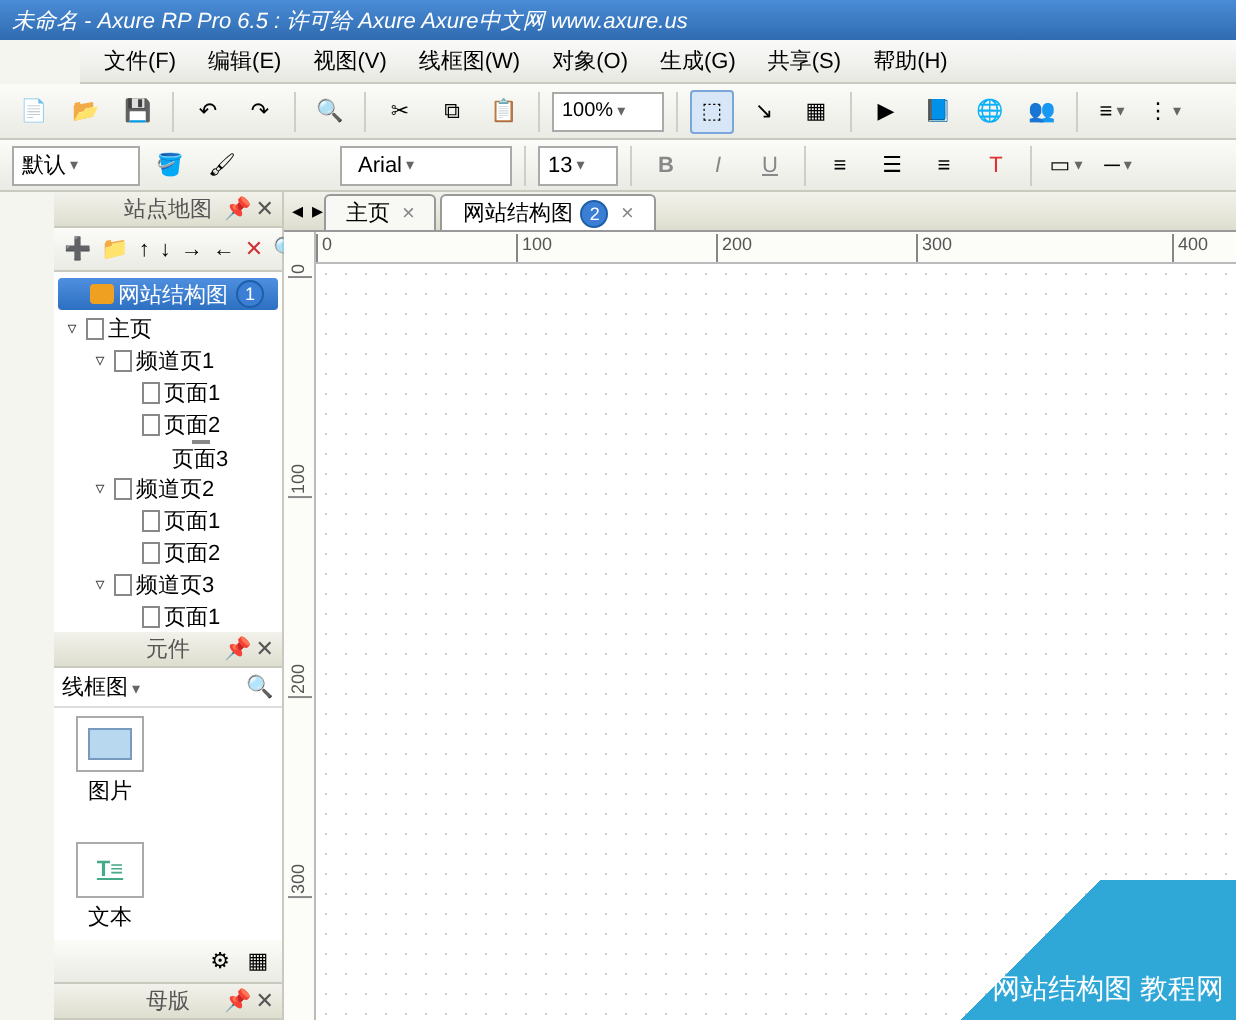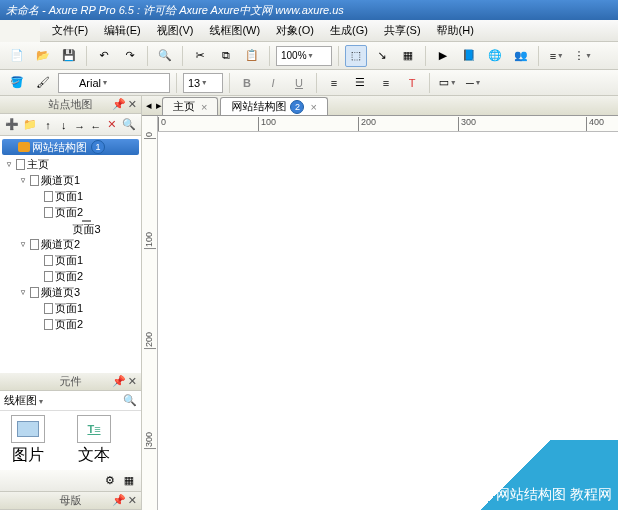--- a/index.html
+++ b/index.html
@@ -5,41 +5,41 @@
 * { margin: 0; padding: 0; box-sizing: border-box; font-family: "Microsoft YaHei", Arial, sans-serif; }
 body { width: 618px; height: 510px; overflow: hidden; background: #f5f5f0; font-size: 11px; position: relative; }
 .titlebar { height: 20px; background: linear-gradient(#4a8cd6,#2f6bb0); color: #fff; font-size: 11px; padding: 3px 6px; display: flex; align-items: center; font-style: italic; }
 .menubar { height: 22px; background: linear-gradient(#fafafa,#e8e8e2); display: flex; padding: 0 4px; border-bottom: 1px solid #c9c9c0; margin-left: 40px; }
 .menubar span { padding: 3px 8px; cursor: pointer; }
 .toolbar { height: 28px; background: linear-gradient(#fbfbf8,#ebebe5); border-bottom: 1px solid #c9c9c0; display: flex; align-items: center; padding: 0 6px; gap: 4px; }
 .toolbar2 { height: 26px; background: linear-gradient(#fbfbf8,#ebebe5); border-bottom: 1px solid #c9c9c0; display: flex; align-items: center; padding: 0 6px; gap: 4px; }
 .tb-btn { width: 22px; height: 22px; display: inline-flex; align-items: center; justify-content: center; border: 1px solid transparent; border-radius: 2px; cursor: pointer; }
 .tb-sep { width: 1px; height: 20px; background: #cfcfc5; margin: 0 2px; }
 .zoom { width: 56px; height: 20px; background: #fff; border: 1px solid #aaa; font-size: 10px; display: flex; align-items: center; padding: 0 4px; }
-.fontsel { width: 112px; height: 20px; background: #fff; border: 1px solid #aaa; font-size: 11px; display: flex; align-items: center; padding: 0 20px; }
+.fontsel { width: 86px; height: 20px; background: #fff; border: 1px solid #aaa; font-size: 11px; display: flex; align-items: center; padding: 0 8px; margin-left: 44px; }
 .sizesel { width: 40px; height: 20px; background: #fff; border: 1px solid #aaa; font-size: 11px; display: flex; align-items: center; padding: 0 4px; }
 .stylesel { width: 64px; height: 20px; background: #fff; border: 1px solid #aaa; font-size: 11px; display: flex; align-items: center; padding: 0 4px; }
 .main { display: flex; height: 414px; }
-.sidebar { width: 142px; display: flex; flex-direction: column; border-right: 1px solid #c9c9c0; }
+.sidebar { width: 142px; display: flex; flex-direction: column; border-right: 1px solid #c9c9c0; padding-left: 27px; }
 .panel-hdr { height: 18px; background: linear-gradient(#f2f2ec,#dedecf); border-bottom: 1px solid #c9c9c0; display: flex; align-items: center; justify-content: center; font-size: 11px; color: #555; position: relative; }
 .panel-hdr .tools { position: absolute; right: 4px; display: flex; gap: 2px; }
 .panel-subtb { height: 22px; background: linear-gradient(#fbfbf8,#ebebe5); border-bottom: 1px solid #c9c9c0; display: flex; align-items: center; padding: 0 4px; gap: 3px; }
 .tree { flex: 1; background: #fff; overflow: auto; padding: 2px 0; }
 .tree-row { display: flex; align-items: center; height: 16px; padding-left: 4px; white-space: nowrap; }
 .tree-row.sel { background: linear-gradient(#4e8fe0,#2d6fc0); color: #fff; border-radius: 2px; margin: 1px 2px; }
 .tree-tog { width: 10px; height: 10px; display: inline-flex; align-items: center; justify-content: center; font-size: 9px; color: #444; cursor: pointer; }
 .tree-ico { width: 14px; height: 11px; margin: 0 2px; display: inline-block; }
 .ico-page { border: 1px solid #888; background: #fff; width: 9px; height: 11px; position: relative; }
 .ico-site { background: #f0a020; border-radius: 2px; width: 12px; height: 10px; }
 .badge { display: inline-flex; width: 14px; height: 14px; border-radius: 50%; background: #3a7fd5; color: #fff; align-items: center; justify-content: center; font-size: 9px; margin-left: 4px; border: 1px solid #1f5fa8; }
 .panel-sm { height: 18px; align-items: center; }
 .widgets { background: #fff; padding: 4px; display: flex; gap: 18px; flex-wrap: wrap; }
 .widget { width: 48px; display: flex; flex-direction: column; align-items: center; gap: 2px; }
 .widget-ico { width: 34px; height: 28px; border: 1px solid #aaa; display: flex; align-items: center; justify-content: center; }
-.widget-lbl { font-size: 16px; }
+.widget-lbl { font-size: 11px; }
 .canvas-area { flex: 1; display: flex; flex-direction: column; position: relative; }
 .tabs { height: 20px; background: linear-gradient(#f2f2ec,#dedecf); display: flex; align-items: flex-end; padding-left: 20px; border-bottom: 1px solid #999; }
 .tab { height: 18px; padding: 0 10px; border: 1px solid #999; border-bottom: none; background: #f8f8f4; margin-right: 2px; font-size: 11px; display: flex; align-items: center; border-radius: 3px 3px 0 0; }
 .tab.active { background: #fff; }
 .tab .tx { cursor: pointer; margin-left: 6px; color: #888; }
 .ruler-h { height: 16px; background: #fcfcf8; border-bottom: 1px solid #bbb; position: relative; margin-left: 16px; }
 .ruler-v { width: 16px; background: #fcfcf8; border-right: 1px solid #bbb; position: absolute; left: 0; top: 20px; bottom: 0; }
 .tick { position: absolute; font-size: 9px; color: #555; }
 .tick-h { top: 1px; border-left: 1px solid #888; height: 14px; padding-left: 2px; }
 .tick-v { left: 2px; border-top: 1px solid #888; width: 12px; padding-top: 1px; writing-mode: vertical-rl; text-orientation: mixed; transform: rotate(180deg); }
@@ -93,20 +93,23 @@
   <span class="tb-btn">▶</span>
   <span class="tb-btn">📘</span>
   <span class="tb-btn">🌐</span>
   <span class="tb-btn">👥</span>
   <span class="tb-sep"></span>
   <span class="tb-btn dropdown-arrow">≡</span>
   <span class="tb-btn dropdown-arrow">⋮</span>
 </div>
 
 <div class="toolbar2">
+  <div class="stylesel dropdown-arrow">
+      <span>默认</span>
+    </div>
   <span class="tb-btn">🪣</span>
   <span class="tb-btn">🖌</span>
   <div class="fontsel dropdown-arrow">
       <span>Arial</span>
     </div>
   <span class="tb-sep"></span>
   <div class="sizesel dropdown-arrow">
       <span>13</span>
     </div>
   <span class="tb-sep"></span>

